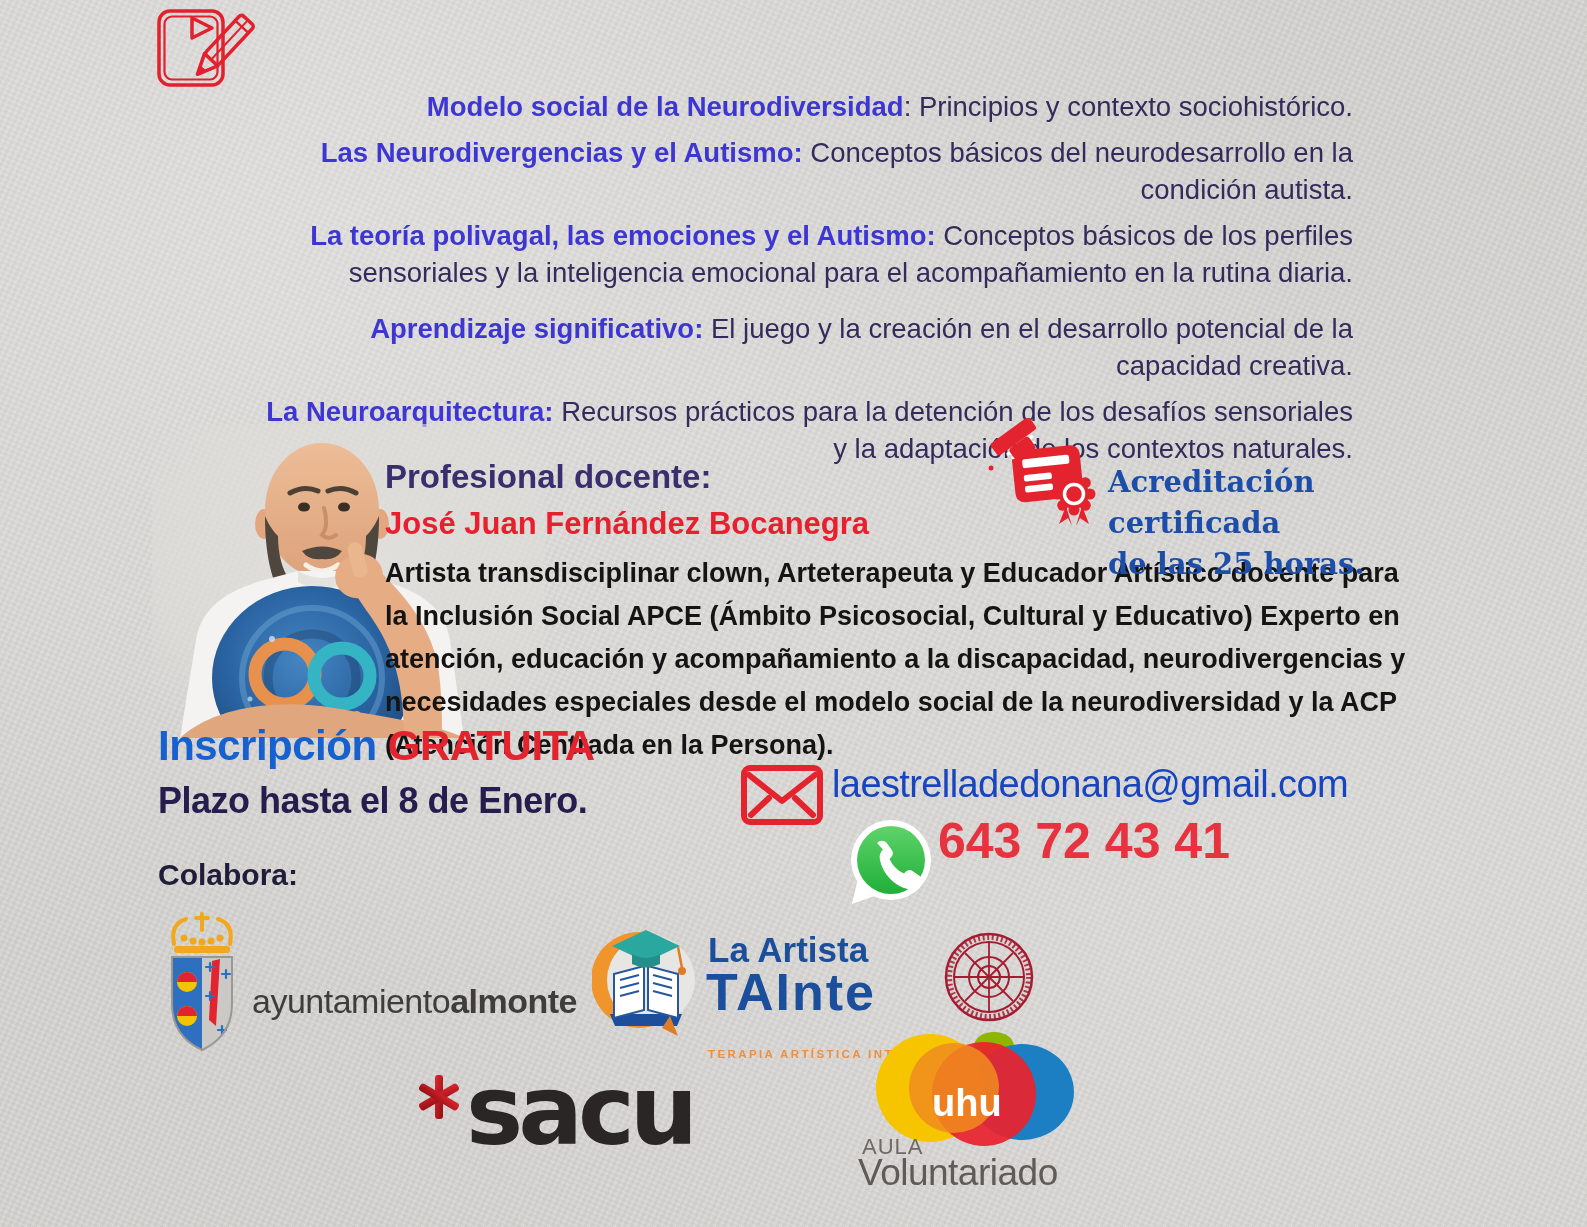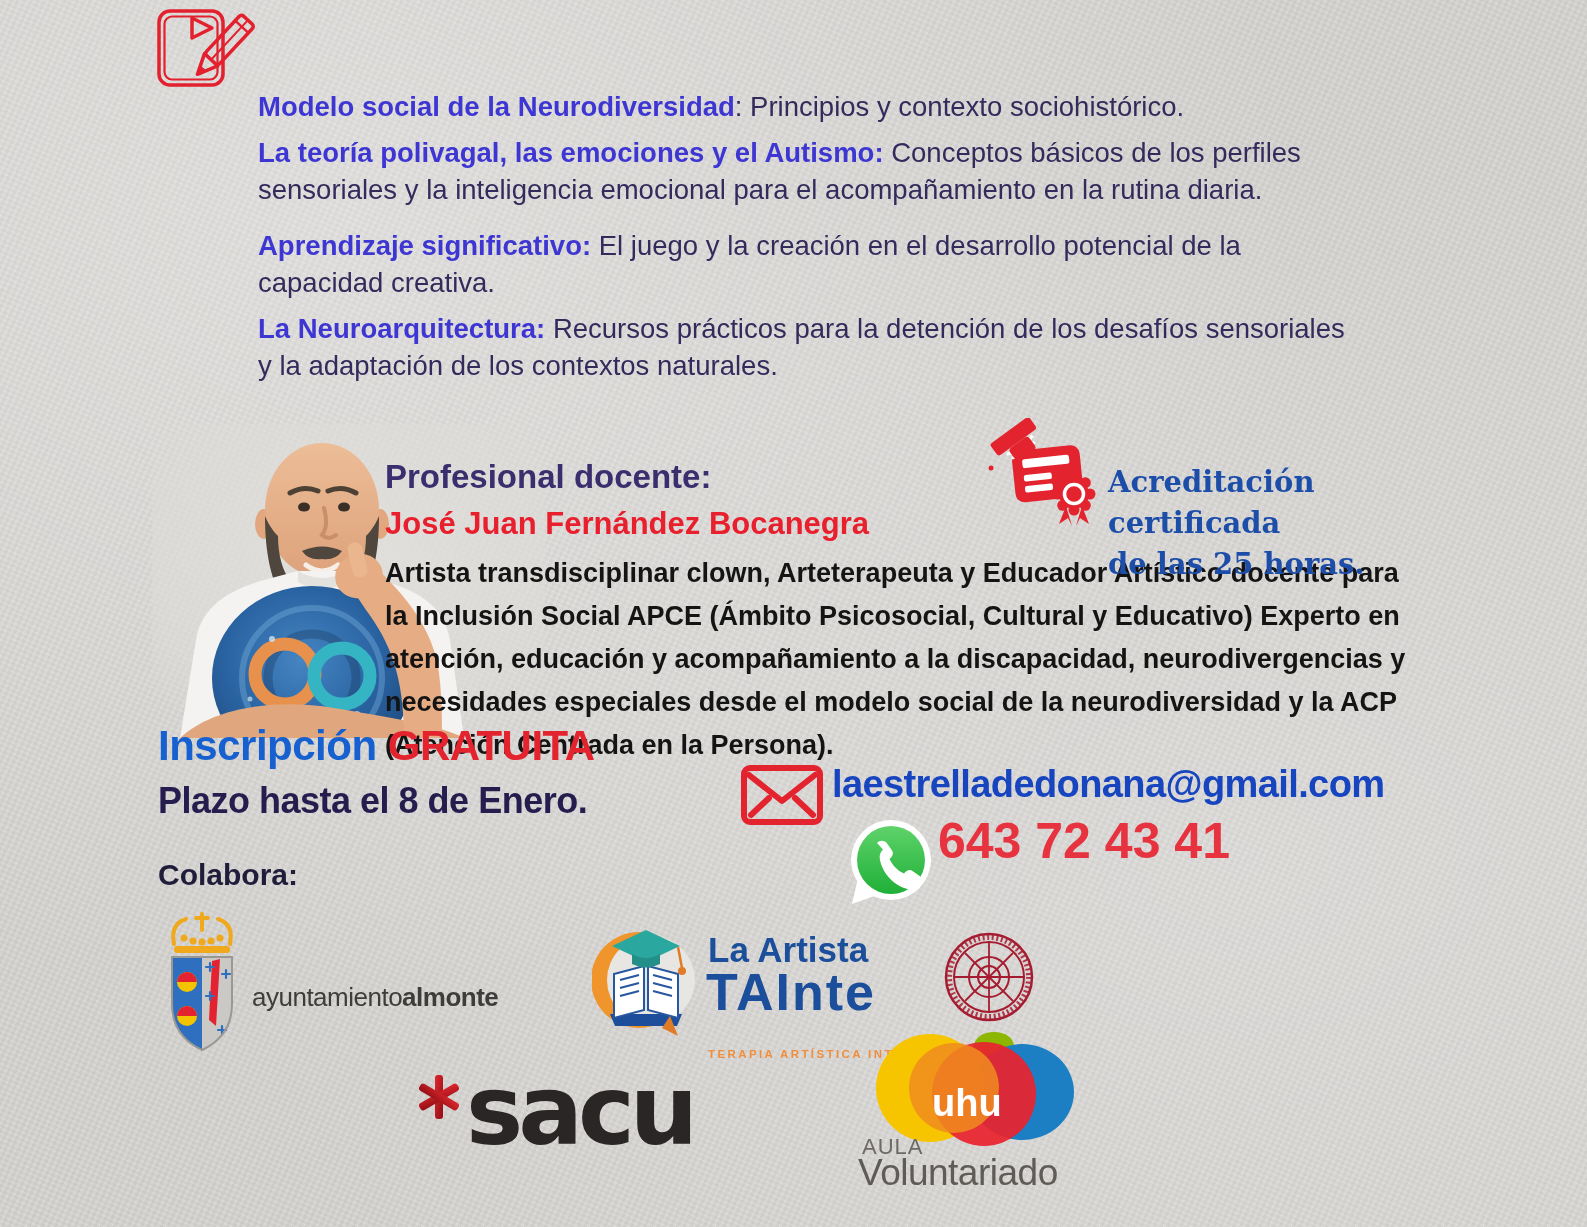--- a/index.html
+++ b/index.html
@@ -11,35 +11,35 @@
       radial-gradient(ellipse at 78% 70%, rgba(255,255,255,.18), rgba(255,255,255,0) 60%),
       repeating-linear-gradient(115deg, rgba(255,255,255,.05) 0 3px, rgba(110,108,105,.05) 3px 6px),
       repeating-linear-gradient(23deg, rgba(255,255,255,.04) 0 2px, rgba(95,93,90,.04) 2px 5px);
     font-family:"Liberation Sans",sans-serif;
   }
   .abs{position:absolute;}
   .title{
     font-family:"DejaVu Serif",serif;font-weight:700;font-size:35px;color:#29214f;letter-spacing:-0.5px;
   }
   .contents{width:1095px;font-size:27.5px;line-height:37px;color:#322b5c;}
-  .contents p{margin:0 0 9px 0;}
+  .contents p{margin:0 0 9px 0;text-align:right;}
   .contents p.gap{margin-top:19px;}
   .lead{color:#3d36d3;font-weight:700;}
   .teacher-heading{font-size:33px;font-weight:700;color:#3a2e6e;}
   .teacher-name{font-size:31px;font-weight:700;color:#e8202e;}
   .bio{width:1042px;font-size:27px;line-height:43px;font-weight:700;color:#141414;}
   .accred-text{width:320px;font-family:"DejaVu Serif",serif;font-weight:700;font-size:29px;line-height:41px;color:#1c4da8;}
   .inscripcion{font-size:42px;font-weight:700;letter-spacing:-0.5px;}
   .insc-blue{color:#1660cf;}
   .insc-red{color:#e3232e;}
   .plazo{font-size:36px;font-weight:700;color:#241d4e;letter-spacing:-0.5px;}
-  .email{font-size:38px;font-weight:700;color:#1745c0;letter-spacing:-0.6px;text-align:center;}
+  .email{font-size:38px;font-weight:400;color:#1745c0;letter-spacing:-0.6px;text-align:center;}
   .phone{font-size:50px;font-weight:700;color:#e6333f;}
   .colabora{font-size:30px;font-weight:700;color:#201d3b;}
-  .almonte-text{font-size:26px;color:#3f3d3b;letter-spacing:-0.5px;}
+  .almonte-text{font-size:34px;color:#3f3d3b;letter-spacing:-0.5px;}
   .almonte-text b{font-weight:700;}
   .tainte-school{font-size:35px;font-weight:700;color:#1b4e9b;}
   .tainte-brand{font-size:52px;font-weight:700;color:#1b4e9b;letter-spacing:2px;}
   .tainte-tagline{font-size:11.5px;font-weight:700;color:#ef8f3e;letter-spacing:2.4px;margin-top:28px;}
   .uhu-name{font-family:"Liberation Serif",serif;font-size:41px;font-weight:700;color:#a51c30;}
   .sacu-wrap{display:flex;align-items:flex-start;}
   .sacu-text{font-family:"DejaVu Sans",sans-serif;font-size:96px;line-height:86px;font-weight:700;color:#2a2626;letter-spacing:-5px;margin-left:4px;}
   .aula-uhu{font-size:38px;font-weight:700;color:#ffffff;}
   .aula-line1{font-size:22px;color:#6e6a66;letter-spacing:1px;}
   .aula-line2{font-size:37px;color:#5f5b57;letter-spacing:-0.5px;}
@@ -60,20 +60,21 @@
         <path d="M61 62 L70 82 L79 62" stroke-width="3.5"></path>
         <path d="M67 74 L73 74 L70 81 Z" fill="#e3202e" stroke-width="1.5"></path>
         <line x1="61" y1="17" x2="79" y2="17" stroke-width="2.5"></line>
       </g>
     </g>
   </svg>
 
 
   <div class="abs contents" style="left:258px;top:88px">
     <p><span class="lead">Modelo social de la Neurodiversidad</span><span>: Principios y contexto sociohistórico.</span></p>
+    <p><span class="lead">Las Neurodivergencias y el Autismo:</span><span> Conceptos básicos del neurodesarrollo en la condición autista.</span></p>
     <p><span class="lead">La teoría polivagal, las emociones y el Autismo:</span><span> Conceptos básicos de los perfiles sensoriales y la inteligencia emocional para el acompañamiento en la rutina diaria.</span></p>
     <p class="gap"><span class="lead">Aprendizaje significativo:</span><span> El juego y la creación en el desarrollo potencial de la capacidad creativa.</span></p>
     <p><span class="lead">La Neuroarquitectura:</span><span> Recursos prácticos para la detención de los desafíos sensoriales y la adaptación de los contextos naturales.</span></p>
   </div>
 
   <svg class="abs" style="left:152px;top:424px" width="393" height="314" viewBox="0 0 393 314">
     <defs>
       <radialGradient id="phbg" cx="50%" cy="45%" r="65%">
         <stop offset="0%" stop-color="#e2e0dc" stop-opacity="0.95"></stop>
         <stop offset="75%" stop-color="#dedcd8" stop-opacity="0.6"></stop>

